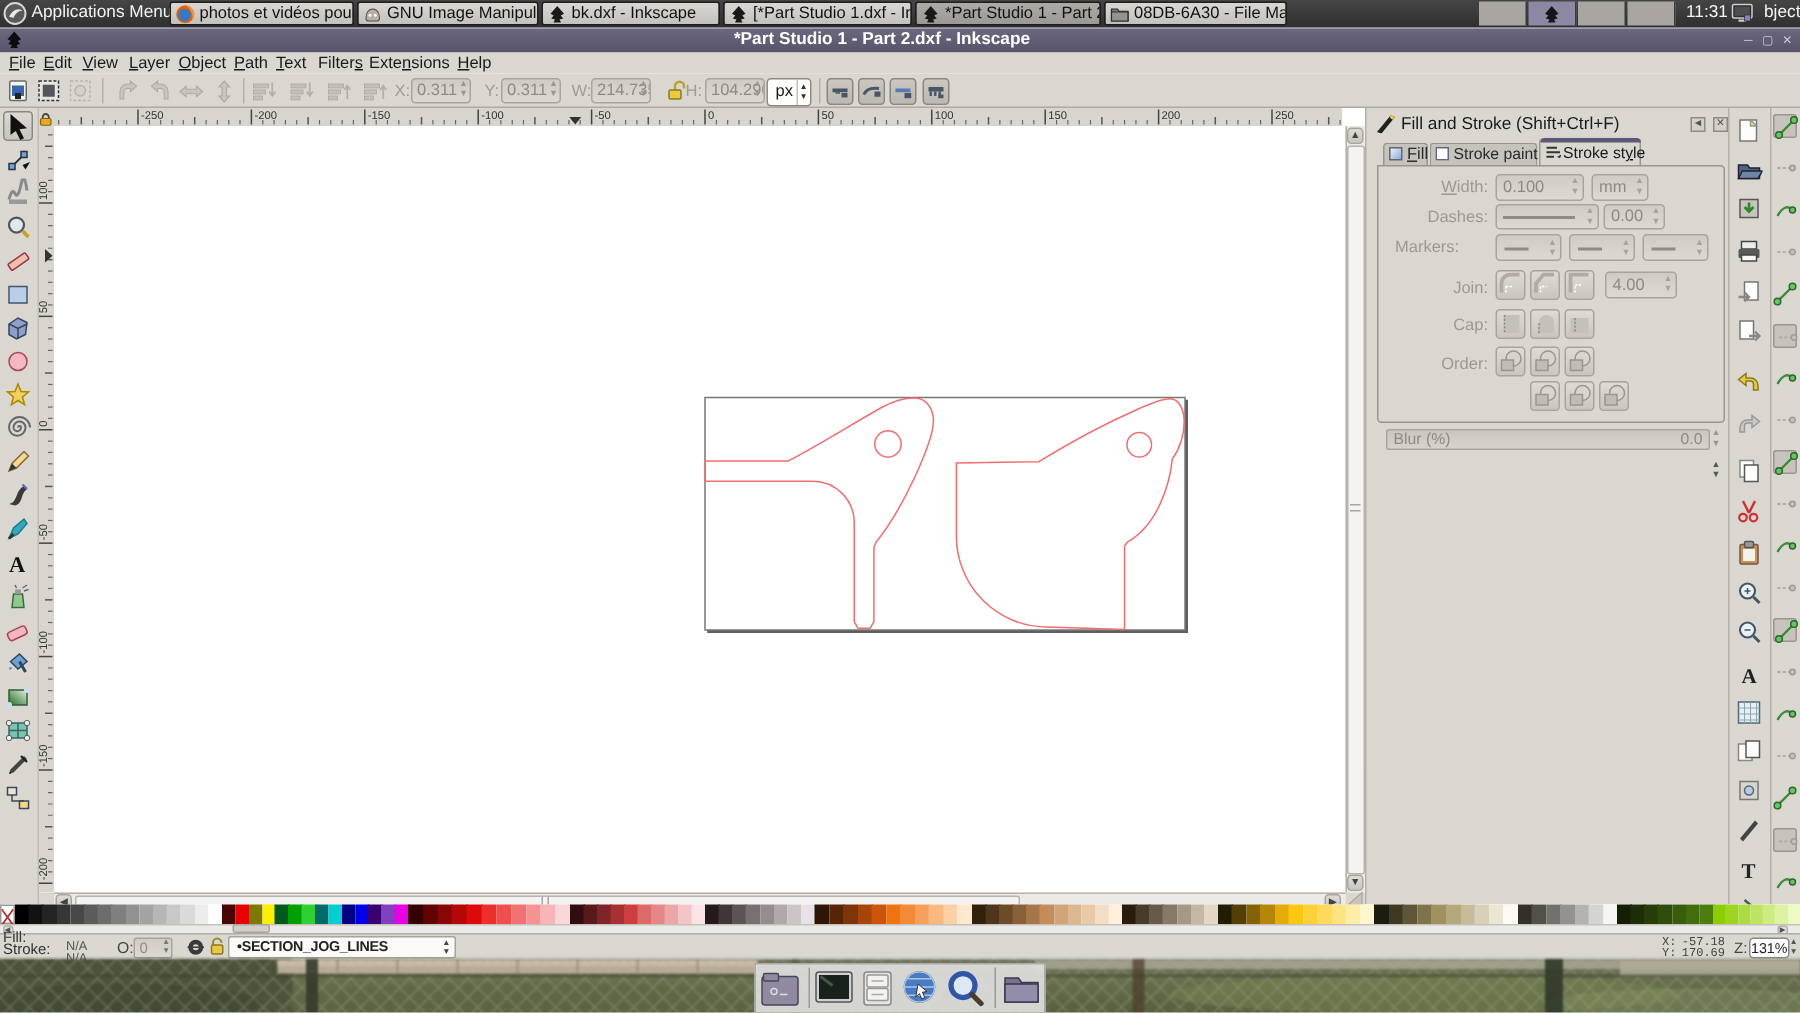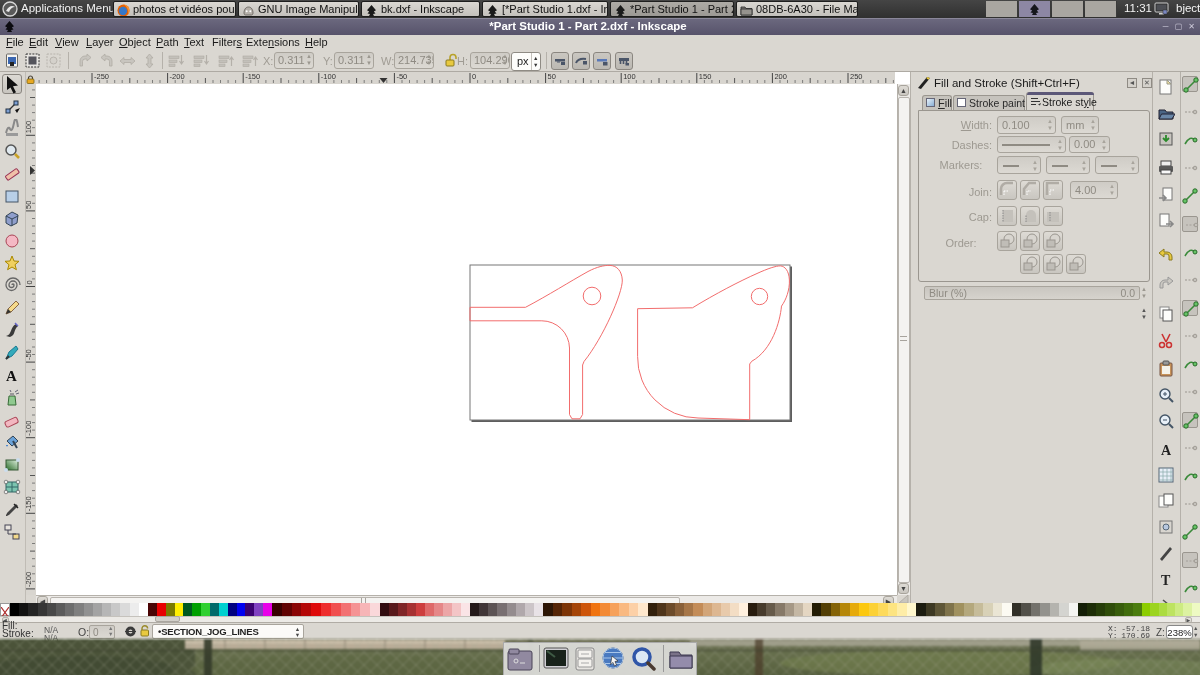--- a/index.html
+++ b/index.html
@@ -529,21 +529,21 @@
 <div class="abs" style="left:918px;top:110px;width:232px;height:172px;border:1px solid #9a968f;border-radius:0 3px 3px 3px"></div>
 <div class="abs" style="left:930px;top:119px;width:62px;text-align:right;font-size:11px;color:#9d9991"><u>W</u>idth:</div>
 <div class="abs ent" style="left:997px;top:116px;width:59px;height:18px;font-size:11px;line-height:16px;padding-left:4px">0.100<span style="position:absolute;right:2px;top:1px;font-size:6px;line-height:7px;color:#a8a49c">▲<br>▼</span></div>
 <div class="abs ent" style="left:1061px;top:116px;width:38px;height:18px;font-size:11px;line-height:16px;padding-left:4px">mm<span style="position:absolute;right:2px;top:1px;font-size:6px;line-height:7px;color:#a8a49c">▲<br>▼</span></div>
 <div class="abs" style="left:930px;top:139px;width:62px;text-align:right;font-size:11px;color:#9d9991">Dashes:</div>
 <div class="abs ent" style="left:997px;top:136px;width:69px;height:17px">
       <span style="position:absolute;left:4px;top:7px;width:48px;height:1.5px;background:#8f8b83"></span>
       <span style="position:absolute;right:2px;top:1px;font-size:6px;line-height:7px;color:#a8a49c">▲<br>▼</span>
     </div>
 <div class="abs ent" style="left:1069px;top:136px;width:41px;height:17px;font-size:11px;line-height:15px;padding-left:4px">0.00<span style="position:absolute;right:2px;top:1px;font-size:6px;line-height:7px;color:#a8a49c">▲<br>▼</span></div>
-<div class="abs" style="left:930px;top:159px;width:62px;text-align:center;font-size:11px;color:#9d9991">Markers:</div>
+<div class="abs" style="left:930px;top:159px;width:62px;text-align:left;font-size:11px;color:#9d9991">Markers:</div>
 <div class="abs ent" style="left:997px;top:156px;width:44px;height:18px">
       <span style="position:absolute;left:5px;top:8px;width:16px;height:1.5px;background:#8f8b83"></span>
       <span style="position:absolute;right:2px;top:2px;font-size:6px;line-height:7px;color:#a8a49c">▲<br>▼</span>
     </div>
 <div class="abs ent" style="left:1046px;top:156px;width:44px;height:18px">
       <span style="position:absolute;left:5px;top:8px;width:16px;height:1.5px;background:#8f8b83"></span>
       <span style="position:absolute;right:2px;top:2px;font-size:6px;line-height:7px;color:#a8a49c">▲<br>▼</span>
     </div>
 <div class="abs ent" style="left:1095px;top:156px;width:44px;height:18px">
       <span style="position:absolute;left:5px;top:8px;width:16px;height:1.5px;background:#8f8b83"></span>
@@ -569,21 +569,21 @@
         <path d="M5 3v12" stroke="#888" stroke-dasharray="1.5 1"></path>
       </svg></div>
 <div class="abs btn" style="left:1020px;top:206px;width:20px;height:20px"><svg width="18" height="18" viewBox="0 0 18 18">
         <path d="M5 15V8a5 5 0 0110 0v7z" fill="#c4c1bb"></path>
         <path d="M5 15V8" stroke="#888" stroke-dasharray="1.5 1"></path>
       </svg></div>
 <div class="abs btn" style="left:1043px;top:206px;width:20px;height:20px"><svg width="18" height="18" viewBox="0 0 18 18">
         <rect x="3" y="5" width="12" height="10" fill="#c4c1bb"></rect>
         <path d="M6 5v10" stroke="#888" stroke-dasharray="1.5 1"></path>
       </svg></div>
-<div class="abs" style="left:930px;top:237px;width:62px;text-align:center;font-size:11px;color:#9d9991">Order:</div>
+<div class="abs" style="left:930px;top:237px;width:62px;text-align:right;font-size:11px;color:#9d9991">Order:</div>
 <div class="abs btn" style="left:997px;top:231px;width:20px;height:20px"><svg width="18" height="18" viewBox="0 0 18 18">
         <circle cx="11" cy="7" r="5" fill="#d8d5cf" stroke="#9a968f"></circle>
         <rect x="3" y="8" width="8" height="7" fill="#c0bdb7" stroke="#9a968f"></rect>
       </svg></div>
 <div class="abs btn" style="left:1020px;top:231px;width:20px;height:20px"><svg width="18" height="18" viewBox="0 0 18 18">
         <circle cx="11" cy="7" r="5" fill="#d8d5cf" stroke="#9a968f"></circle>
         <rect x="3" y="8" width="8" height="7" fill="#c0bdb7" stroke="#9a968f"></rect>
       </svg></div>
 <div class="abs btn" style="left:1043px;top:231px;width:20px;height:20px"><svg width="18" height="18" viewBox="0 0 18 18">
         <circle cx="11" cy="7" r="5" fill="#d8d5cf" stroke="#9a968f"></circle>
@@ -790,21 +790,21 @@
       <circle cx="6.5" cy="6.5" r="2" fill="#d8d5cf"></circle>
       <path d="M1 6.5h11" stroke="#3a3a3a"></path>
     </svg>
 <svg class="abs" style="left:139px;top:624px" width="12" height="14" viewBox="0 0 12 14">
       <path d="M3 6V4.5a2.8 2.8 0 015.6 0" fill="none" stroke="#9a8a2a" stroke-width="1.4"></path>
       <rect x="2" y="6" width="7.5" height="6" rx="1" fill="#e8c93f" stroke="#8a7a20"></rect>
     </svg>
 <div class="abs" style="left:152px;top:624px;width:152px;height:15px;background:#fbfaf8;border:1px solid #a8a49c;border-radius:2px;font-size:9.5px;font-weight:bold;color:#222;line-height:14px;padding-left:5px;letter-spacing:-0.2px">•SECTION_JOG_LINES<span style="position:absolute;right:3px;top:1px;font-weight:normal;font-size:5.5px;line-height:6px;color:#444">▲<br>▼</span></div>
 <div class="abs" style="left:1108px;top:624.5px;width:42px;font-size:8px;color:#444;line-height:7.8px;font-family:'Liberation Mono',monospace">X:<span style="float:right">-57.18</span><br>Y:<span style="float:right">170.69</span></div>
 <div class="abs" style="left:1156px;top:627px;font-size:10px;color:#444">Z:</div>
-<div class="abs" style="left:1166px;top:625px;width:27px;height:14px;background:#fff;border:1px solid #888;border-radius:3px;font-size:9.5px;color:#222;line-height:13px;text-align:center">238%</div>
+<div class="abs" style="left:1166px;top:625px;width:27px;height:14px;background:#fff;border:1px solid #888;border-radius:3px;font-size:9.5px;color:#222;line-height:13px;text-align:center">131%</div>
 <div class="abs" style="left:1193px;top:625px;font-size:5.5px;line-height:6.5px;color:#555">▲<br>▼</div>
 <svg class="abs" style="left:-5px;top:639px;filter:blur(0.8px)" width="1210" height="41" viewBox="-5 0 1210 41">
       <defs>
         <linearGradient id="gs" x1="0" y1="0" x2="0" y2="1">
           <stop offset="0" stop-color="#74745c"></stop>
           <stop offset="0.3" stop-color="#68704e"></stop>
           <stop offset="0.7" stop-color="#5c6543"></stop>
           <stop offset="1" stop-color="#525b3c"></stop>
         </linearGradient>
         <pattern id="fence" width="13" height="13" patternUnits="userSpaceOnUse">

